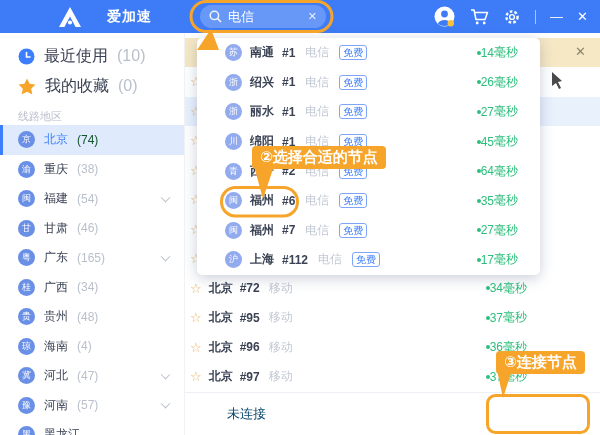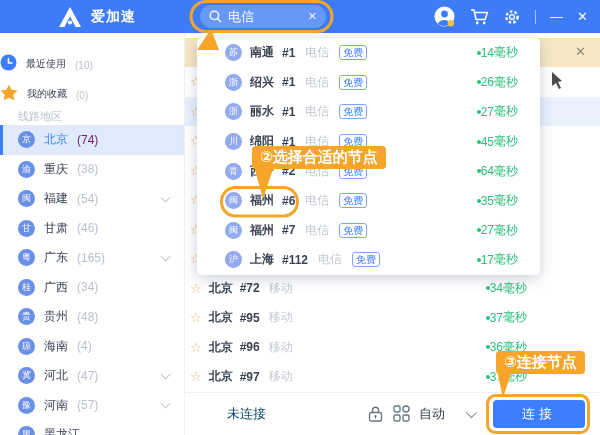--- a/index.html
+++ b/index.html
@@ -1,39 +1,39 @@
 <!DOCTYPE html>
 <html style="--accent: #3d7efe;"><head>
 <meta charset="utf-8">
 <style>
   html,body{margin:0;padding:0;background:#fff;}
   .window{position:relative;width:600px;height:435px;overflow:hidden;background:#fff;
     font-family:"Liberation Sans","DejaVu Sans",sans-serif;outline:1px solid #c9ced6;}
 
   
   .titlebar{position:absolute;left:0;top:0;width:600px;height:33px;background:#3d7cf6;}
-  .logo{position:absolute;left:57px;top:0;height:34px;display:flex;align-items:center;gap:8px;}
+  .logo{position:absolute;left:57px;top:0;height:34px;display:flex;align-items:center;gap:24px;}
   .app-title{color:#fff;font-size:14px;font-weight:bold;letter-spacing:1px;}
   .search{position:absolute;left:200px;top:5px;width:126px;height:23px;background:rgba(255,255,255,.22);
     border-radius:12px;display:flex;align-items:center;padding:0 9px;gap:6px;color:#fff;font-size:13px;box-sizing:border-box;}
   .search .clear{margin-left:auto;font-size:11px;color:rgba(255,255,255,.85);cursor:pointer;}
   .hicons{position:absolute;right:12px;top:0;height:33px;display:flex;align-items:center;gap:14px;}
   .hdivider{width:1px;height:14px;background:rgba(255,255,255,.55);}
   .wbtn{color:#fff;font-size:13px;line-height:1;}
 
   
   .sidebar{position:absolute;left:0;top:33px;width:185px;height:402px;background:#fff;
     border-right:1px solid #f0f2f5;box-sizing:border-box;padding-top:8px;overflow:hidden;}
-  .quick-row{height:30px;display:flex;align-items:flex-end;gap:9px;font-size:10px;color:#3a4254;}
+  .quick-row{height:30px;display:flex;align-items:center;padding-left:18px;gap:9px;font-size:16px;color:#3a4254;}
   .count{color:#b9c0cc;}
   .section-title{margin-top:6px;height:18px;line-height:18px;padding-left:18px;font-size:11px;color:#b9c0cc;}
   .region-row{height:29.5px;display:flex;align-items:center;padding-left:18px;gap:9px;
     font-size:12px;color:#3a4254;position:relative;box-sizing:border-box;}
   .region-row.selected{background:#dfebfd;box-shadow:inset 3px 0 0 #3d7efe;color:#3d7efe;}
-  .region-row.selected .count{color:#701a75;}
+  .region-row.selected .count{color:#14532d;}
   .rbadge{width:17px;height:17px;border-radius:50%;background:#6a8fe6;color:#fff;font-size:9px;
     display:flex;align-items:center;justify-content:center;flex:0 0 17px;}
   .chev{position:absolute;right:15px;top:50%;width:6px;height:6px;border-right:1.5px solid #b9c0cc;
     border-bottom:1.5px solid #b9c0cc;transform:translateY(-70%) rotate(45deg);}
 
   
   .main{position:absolute;left:185px;top:33px;width:415px;height:402px;overflow:hidden;}
   .notif{position:absolute;left:0;top:5px;right:0;height:29px;background:#f6e8c5;}
   .notif .x{position:absolute;right:14px;top:7px;color:#8c8672;font-size:13px;line-height:1;cursor:pointer;}
   .sel-underlay{position:absolute;left:0;top:63.5px;right:0;height:29.5px;background:#e9f1fd;}
@@ -273,37 +273,20 @@
     <span class="latency">
       <span class="ldot"></span>
       <span>37</span>
             <span>毫秒</span>
     </span>
   </div>
       </div>
 
     <div class="footer">
       <span class="status">未连接</span>
-      <div class="fcluster">
-        <svg width="17" height="18" viewBox="0 0 17 18">
-          <rect x="2.5" y="7.5" width="12" height="8.5" rx="1.8" fill="none" stroke="#6b7686" stroke-width="1.4"></rect>
-          <path d="M5.5 7.5 V5.2 a3 3 0 0 1 6 0 V7.5" fill="none" stroke="#6b7686" stroke-width="1.4"></path>
-          <circle cx="8.5" cy="11.2" r="1.1" fill="#6b7686"></circle>
-          <line x1="8.5" y1="11.8" x2="8.5" y2="13.6" stroke="#6b7686" stroke-width="1.2"></line>
-        </svg>
-        <svg width="17" height="17" viewBox="0 0 17 17">
-          <rect x="1" y="1" width="6" height="6" rx="1.4" fill="none" stroke="#6b7686" stroke-width="1.4"></rect>
-          <rect x="10" y="1" width="6" height="6" rx="3" fill="none" stroke="#6b7686" stroke-width="1.4"></rect>
-          <rect x="1" y="10" width="6" height="6" rx="1.4" fill="none" stroke="#6b7686" stroke-width="1.4"></rect>
-          <rect x="10" y="10" width="6" height="6" rx="1.4" fill="none" stroke="#6b7686" stroke-width="1.4"></rect>
-        </svg>
-        <span class="mode-label">自动</span>
-        <span class="fchev"></span>
-        <button class="connect-btn">连接</button>
-      </div>
     </div>
   </div>
 
   <div class="dropdown" id="dropdown">
       <div class="dresult">
     <span class="dbadge">苏</span>
     <span class="nname">南通</span>
     <span class="nnum">#1</span>
     <span class="ncarrier">电信</span>
     <span class="tag">免费</span>

